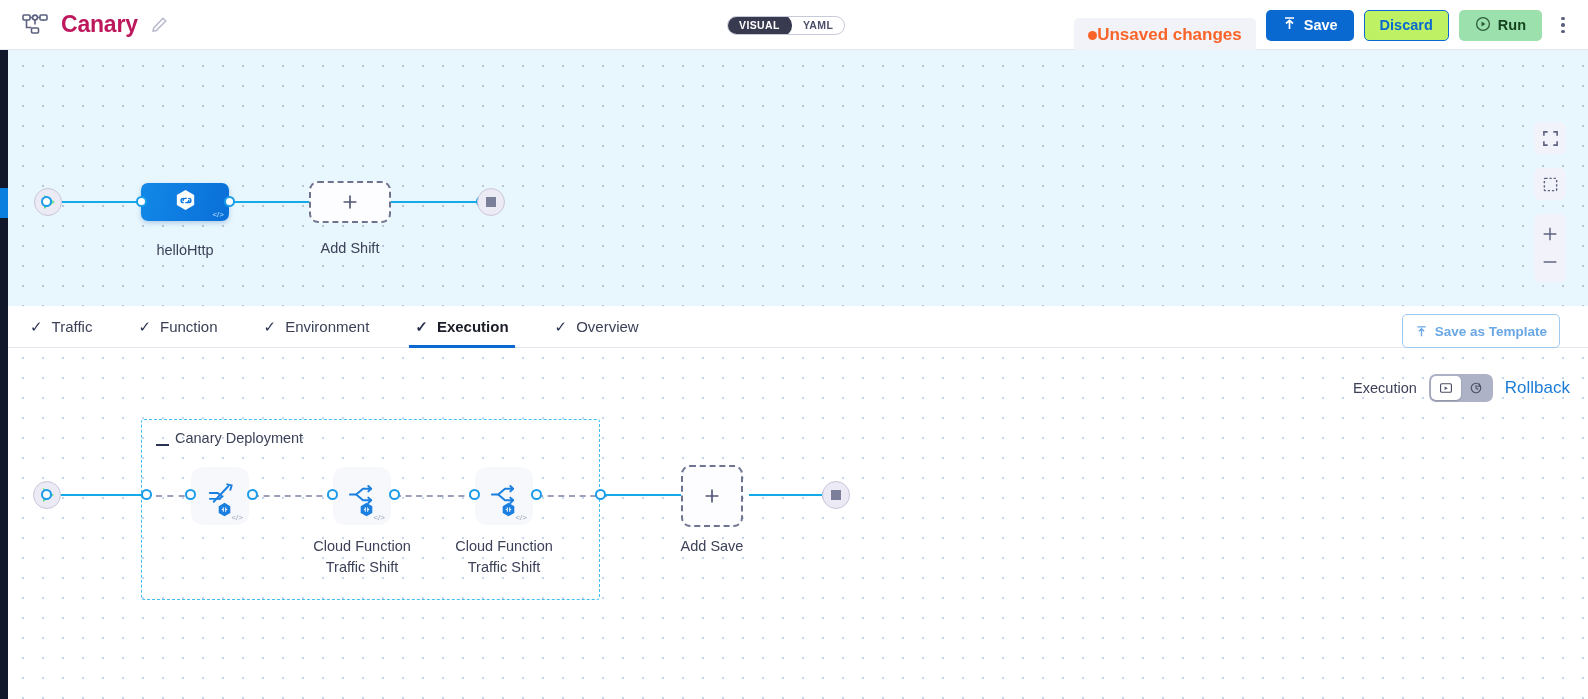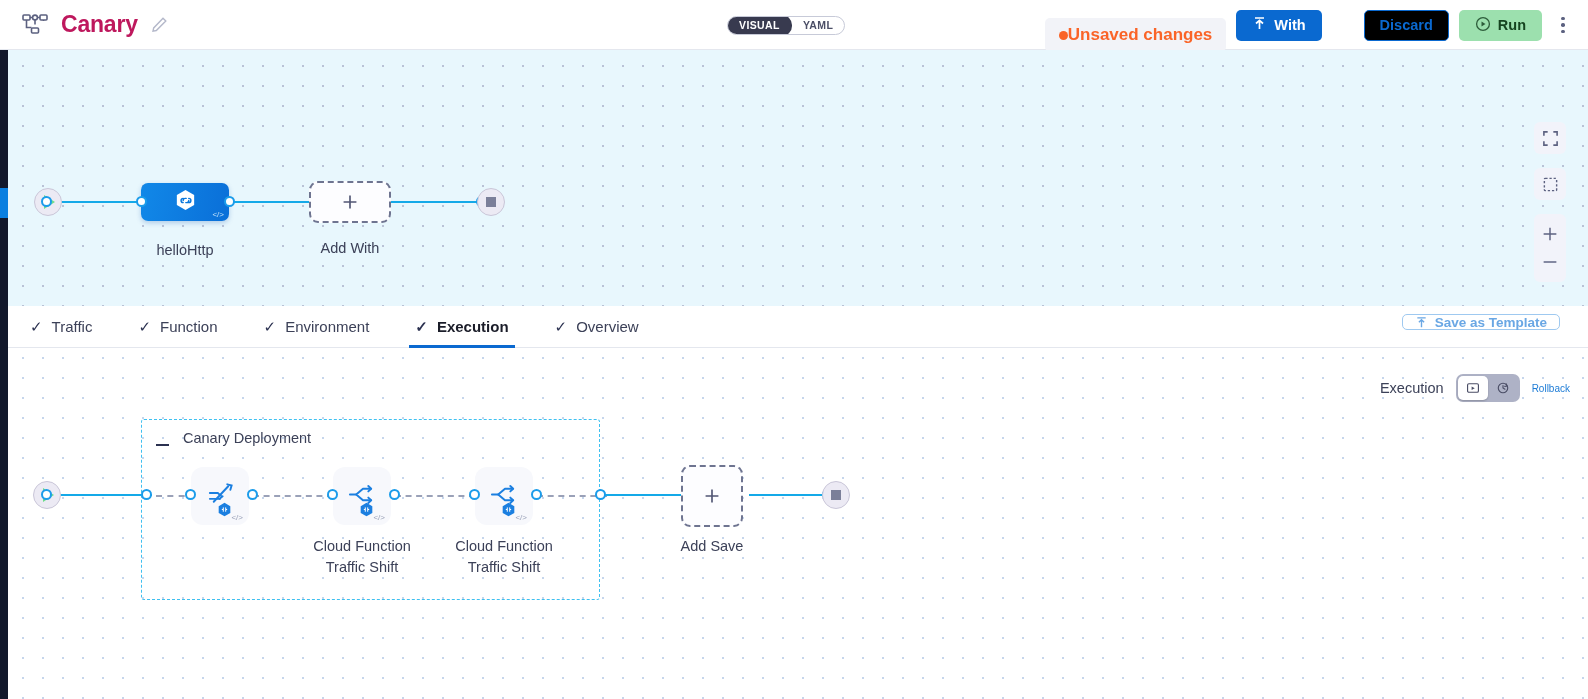--- a/index.html
+++ b/index.html
@@ -55,21 +55,21 @@
     font-size: 17px; font-weight: bold;
     padding: 7px 14px; display: flex; align-items: center; gap: 0; margin-top: 20px;
   }
   .unsaved .dot { width: 9px; height: 9px; border-radius: 50%; background: #fa6428; }
   .btn {
     display: flex; align-items: center; gap: 7px; cursor: pointer;
     font-size: 14.5px; font-weight: bold; border-radius: 5px;
     height: 31px; padding: 0 15px; border: 1px solid transparent;
   }
   .btn-save { background: #0a69d0; color: #fff; }
-  .btn-discard { background: #000000; color: #0a69d0; border-color: #0a69d0; margin-left: 32px; }
+  .btn-discard { background: #bef264; color: #0a69d0; border-color: #0a69d0; }
   .btn-run { background: #9ce0ae; color: #15441f; }
   .kebab {
     width: 22px; height: 30px; display: flex; flex-direction: column;
     align-items: center; justify-content: center; gap: 3px; cursor: pointer;
   }
   .kebab i { width: 3.5px; height: 3.5px; border-radius: 50%; background: #5c6180; display: block; }
 
   
   .canvas-top {
     position: absolute; left: 8px; top: 50px; width: 1580px; height: 256px;
@@ -142,42 +142,42 @@
   }
   .step-node .code-badge { position: absolute; right: 6px; bottom: 3px; font-size: 8px; color: #9aa1b8; }
 
   
   .group-box {
     position: absolute; border: 1.5px dashed #3fc0f0; border-radius: 3px;
     background: transparent;
   }
   .group-title {
     position: absolute; left: 14px; top: 10px; font-size: 14.5px; color: #3c4158;
-    display: flex; align-items: flex-end; gap: 14px;
+    display: flex; align-items: flex-end; gap: 6px;
   }
   .group-title .collapse-bar { width: 13px; height: 2px; background: #2b3150; display: block; }
 
   
   .tabbar {
     position: absolute; left: 8px; top: 306px; width: 1580px; height: 42px;
     background: #fff; border-bottom: 1px solid #e4e7ee;
     display: flex; align-items: center; padding-left: 22px; gap: 46px;
   }
   .tab {
     display: flex; align-items: center; gap: 9px; height: 42px;
     font-size: 15px; color: #3c4158; cursor: pointer; position: relative;
   }
   .tab .check { font-size: 15px; color: #2b3150; }
   .tab.active { font-weight: bold; color: #1b1d29; }
   .tab.active::after {
     content: ""; position: absolute; left: -6px; right: -6px; bottom: 0;
     height: 3px; background: #0a69d0;
   }
   .save-template {
-    position: absolute; right: 28px; top: 8px; height: 16px;
+    position: absolute; right: 28px; top: 8px; height: 34px;
     border: 1px solid #9fc9f0; border-radius: 5px; background: #fff;
     display: flex; align-items: center; gap: 7px; padding: 0 12px;
     color: #6aa7e4; font-size: 13.5px; font-weight: bold; cursor: pointer;
   }
 
   
   .exec-row {
     position: absolute; right: 26px; top: 373px;
     display: flex; align-items: center; gap: 12px;
   }
@@ -185,21 +185,21 @@
   .seg-toggle {
     display: flex; align-items: center; background: #aeb2c6;
     border-radius: 7px; height: 28px; padding: 2px; gap: 0;
   }
   .seg-btn {
     width: 30px; height: 24px; border-radius: 5px;
     display: flex; align-items: center; justify-content: center; cursor: pointer;
     color: #4b4e66;
   }
   .seg-btn.on { background: #fff; box-shadow: 0 1px 2px rgba(0,0,0,.2); }
-  .rollback { font-size: 10px; color: #1d7cd6; cursor: pointer; font-weight: 500; }
+  .rollback { font-size: 17px; color: #1d7cd6; cursor: pointer; font-weight: 500; }
 </style>
 </head>
 <body>
 
 <div class="app">
 
   <div class="left-rail">
     <div class="active-seg"></div>
   </div>
 
@@ -231,21 +231,21 @@
       <div class="unsaved">
         <span class="dot"></span>
         <span>Unsaved changes</span>
       </div>
       <div class="btn btn-save">
         <span>
           <svg viewBox="0 0 15 15" width="15" height="15" fill="none" stroke="#fff" stroke-width="1.7">
             <path d="M3 2h9M7.5 13V4.5M4 7.5l3.5-3.2L11 7.5"></path>
           </svg>
         </span>
-        <span>With</span>
+        <span>Save</span>
       </div>
       <div class="btn btn-discard">
         <span>Discard</span>
       </div>
       <div class="btn btn-run">
         <span>
           <svg viewBox="0 0 16 16" width="16" height="16" fill="none" stroke="#2d5c3a" stroke-width="1.3">
             <circle cx="8" cy="8" r="6.4"></circle>
               <path d="M6.5 5.5l4 2.5-4 2.5z" fill="#2d5c3a" stroke="none"></path>
           </svg>
@@ -282,21 +282,21 @@
     </div>
     <div class="port" style="left:128px; top:146px;"></div>
     <div class="port" style="left:216px; top:146px;"></div>
     <div class="node-label" style="left:113px; top:190px; width:128px;">helloHttp</div>
 
     <div class="add-dashed" style="left:301px; top:131px; width:82px; height:42px;">
       <svg viewBox="0 0 24 24" width="22" height="22" fill="none" stroke="currentColor" stroke-width="1.8">
         <path d="M12 5v14M5 12h14"></path>
       </svg>
     </div>
-    <div class="node-label" style="left:283px; top:188px; width:118px;">Add With</div>
+    <div class="node-label" style="left:283px; top:188px; width:118px;">Add Shift</div>
 
     <div class="port" style="left:468px; top:146px;"></div>
     <div class="terminal" style="left:469px; top:138px;">
       <span class="sq-stop"></span>
     </div>
 
     <div class="canvas-ctrls">
       <div class="ctrl-box single">
         <svg viewBox="0 0 18 18" width="17" height="17" fill="none" stroke="currentColor" stroke-width="1.7">
           <path d="M2 6V2h4M16 6V2h-4M2 12v4h4M16 12v4h-4"></path>

